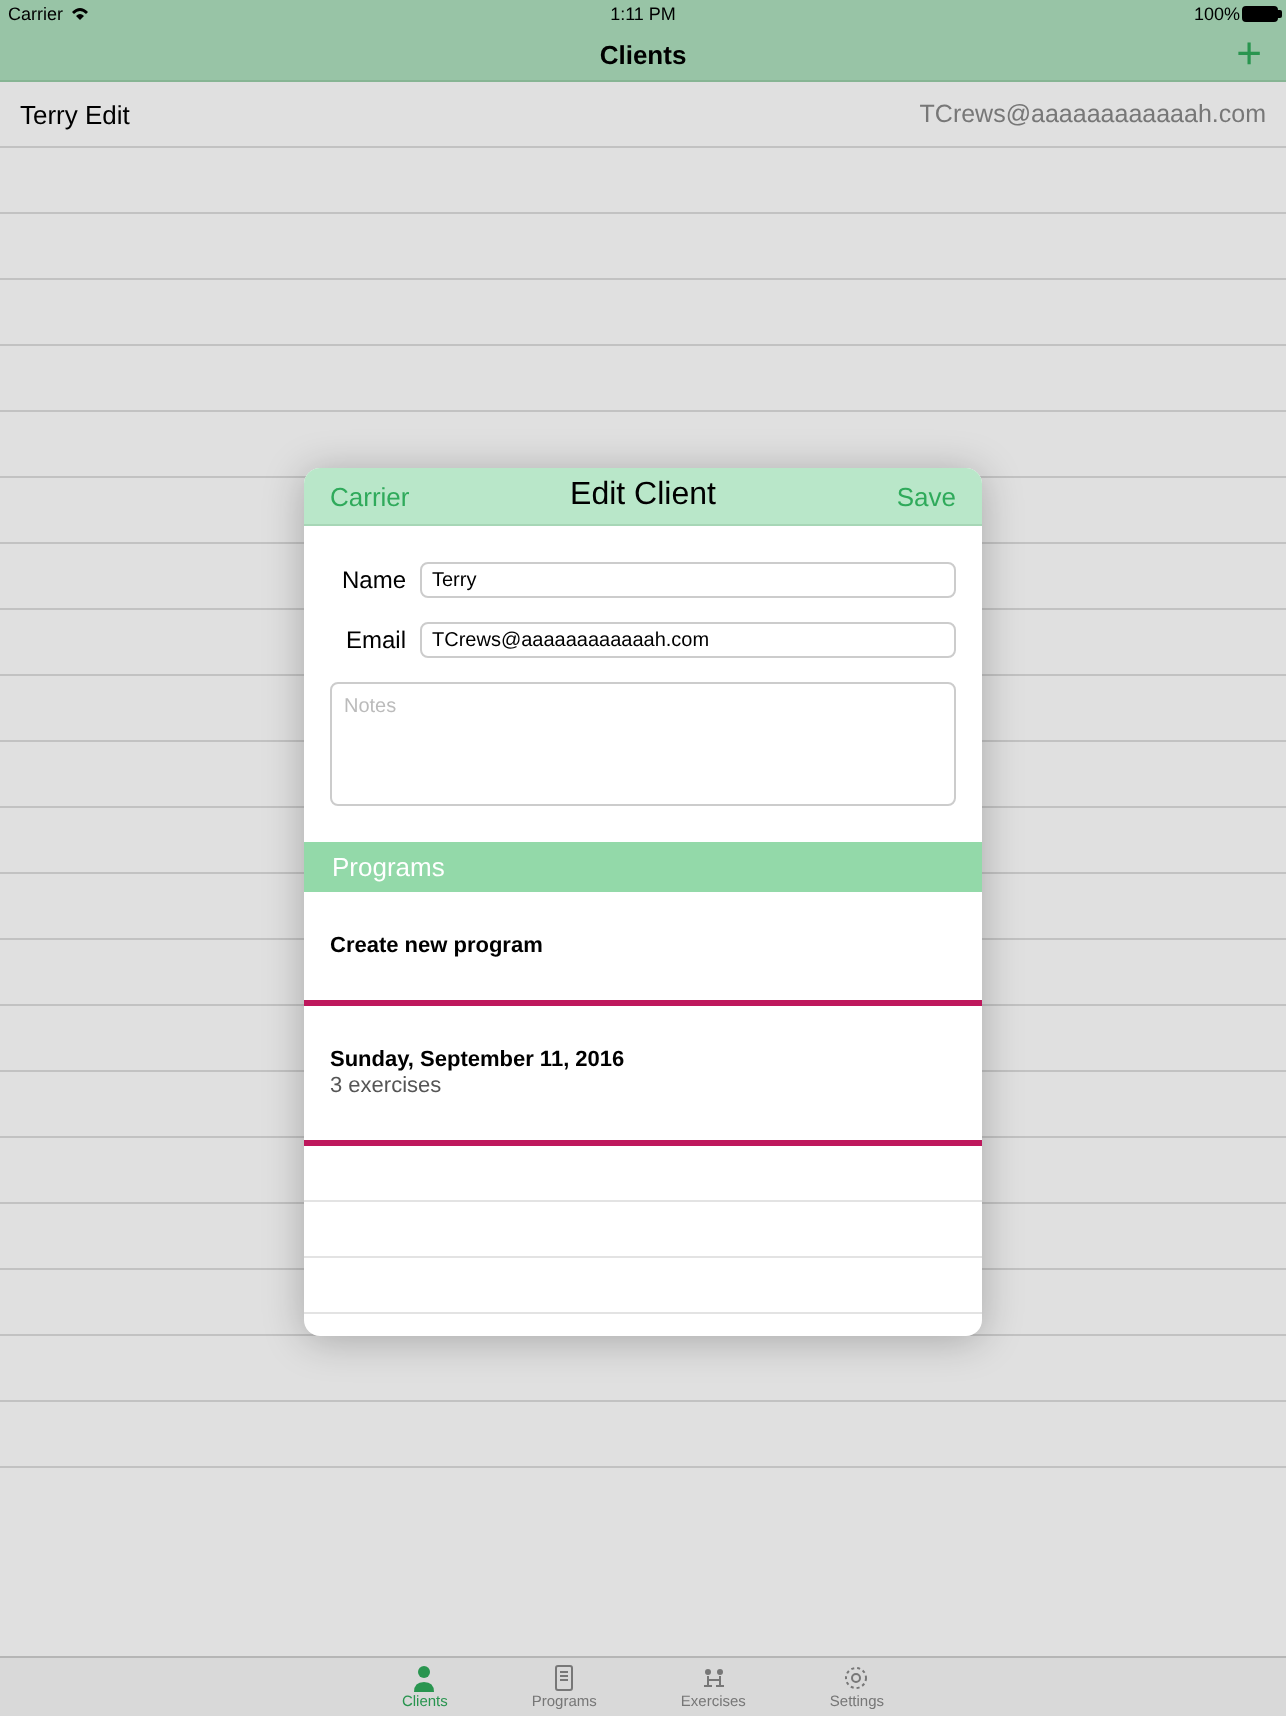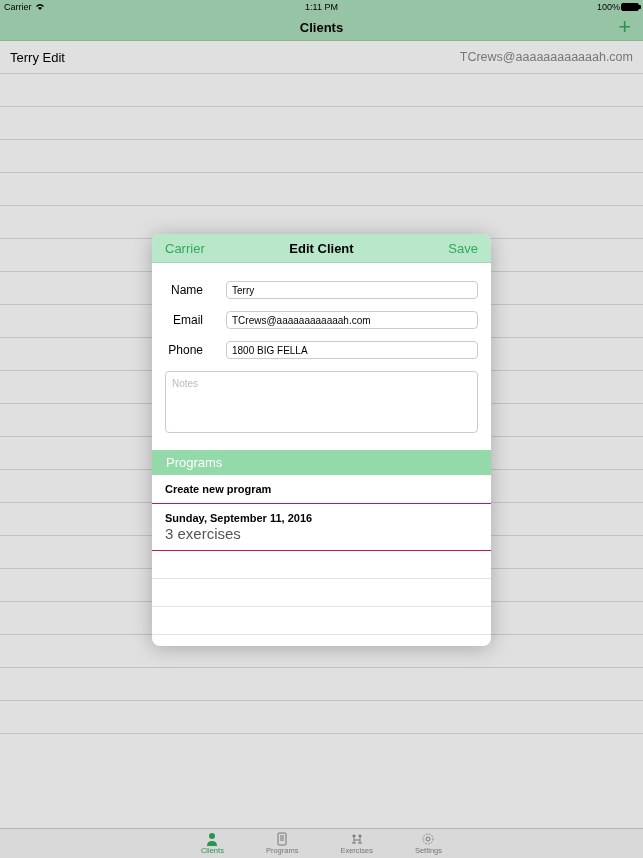--- a/index.html
+++ b/index.html
@@ -27,35 +27,35 @@
     .empty-rows { }
     .empty-row { height: 33px; border-bottom: 1px solid #ddd; }
     
     
     .overlay { position: absolute; inset: 0; background: rgba(0,0,0,0.12); display: flex; align-items: flex-start; justify-content: center; padding-top: 234px; }
     
     
     .modal { width: 339px; background: #fff; border-radius: 8px; overflow: hidden; box-shadow: 0 2px 20px rgba(0,0,0,0.25); }
     .modal-header { height: 29px; background: #b9e7c9; display: flex; align-items: center; justify-content: space-between; padding: 0 13px; border-bottom: 1px solid #a7d6b6; }
     .modal-header .btn { color: #2faa5b; font-size: 13px; }
-    .modal-title { font-weight: 700; font-size: 13px; position: absolute; left: 50%; transform: translateX(-50%); }
+    .modal-title { font-weight: 400; font-size: 16px; position: absolute; left: 50%; transform: translateX(-50%); }
     
     .modal-body { padding: 18px 13px 13px; }
     .field-row { display: flex; align-items: center; margin-bottom: 12px; }
-    .field-label { width: 38px; text-align: right; font-size: 12px; color: #000; margin-right: 23px; }
+    .field-label { width: 38px; text-align: right; font-size: 12px; color: #000; margin-right: 7px; }
     .field-inputs { flex: 1; display: flex; gap: 20px; }
     .input { flex: 1; height: 18px; border: 1px solid #ccc; border-radius: 4px; padding: 0 5px; font-size: 10px; }
     .input-full { width: 100%; }
     .notes { width: 100%; height: 62px; border: 1px solid #ccc; border-radius: 4px; padding: 6px; font-size: 10px; resize: none; }
     .notes::placeholder { color: #bbb; }
     
     .programs-header { background: #93d9a9; height: 25px; display: flex; align-items: center; padding: 0 14px; color: #fff; font-size: 13px; font-weight: 500; }
-    .program-row { min-height: 24px; padding: 8px 13px; border-bottom: 1px solid #be185d; font-size: 11px; }
+    .program-row { min-height: 24px; padding: 21px 13px; border-bottom: 3px solid #be185d; font-size: 11px; }
     .program-item-line { font-size: 11px; font-weight: bold; }
-    .program-item-sub { font-size: 15px; color: #555; margin-top: 1px; }
+    .program-item-sub { font-size: 11px; color: #555; margin-top: 1px; }
     .empty-program-row { height: 28px; border-bottom: 1px solid #e3e3e3; }
     .modal-bottom-pad { height: 11px; }
     
     
     .tab-bar { position: absolute; bottom: 0; left: 0; right: 0; height: 30px; background: #f7f7f7; border-top: 1px solid #d0d0d0; display: flex; justify-content: center; align-items: center; gap: 42px; }
     .tab-item { display: flex; flex-direction: column; align-items: center; color: #888; }
     .tab-item.active { color: #2faa5b; }
     .tab-icon { width: 14px; height: 14px; margin-bottom: 0; display: flex; align-items: center; justify-content: center; }
     .tab-label { font-size: 7.5px; }
   </style>
@@ -171,26 +171,20 @@
         <div class="field-inputs">
           <input class="input" value="Terry" style="">
         </div>
       </div>
       <div class="field-row">
         <span class="field-label">Email</span>
         <div class="field-inputs">
           <input class="input input-full" value="TCrews@aaaaaaaaaaaah.com" style="">
         </div>
       </div>
-      <div class="field-row">
-        <span class="field-label">Phone</span>
-        <div class="field-inputs">
-          <input class="input input-full" value="1800 BIG FELLA" style="">
-        </div>
-      </div>
       <textarea class="notes" placeholder="Notes" style=""></textarea>
     </div>
     <div class="programs-header">Programs</div>
     <div class="program-row">
       <strong>Create new program</strong>
     </div>
     <div class="program-row">
       <div class="program-item-line">Sunday, September 11, 2016</div>
       <div class="program-item-sub">3 exercises</div>
     </div>

